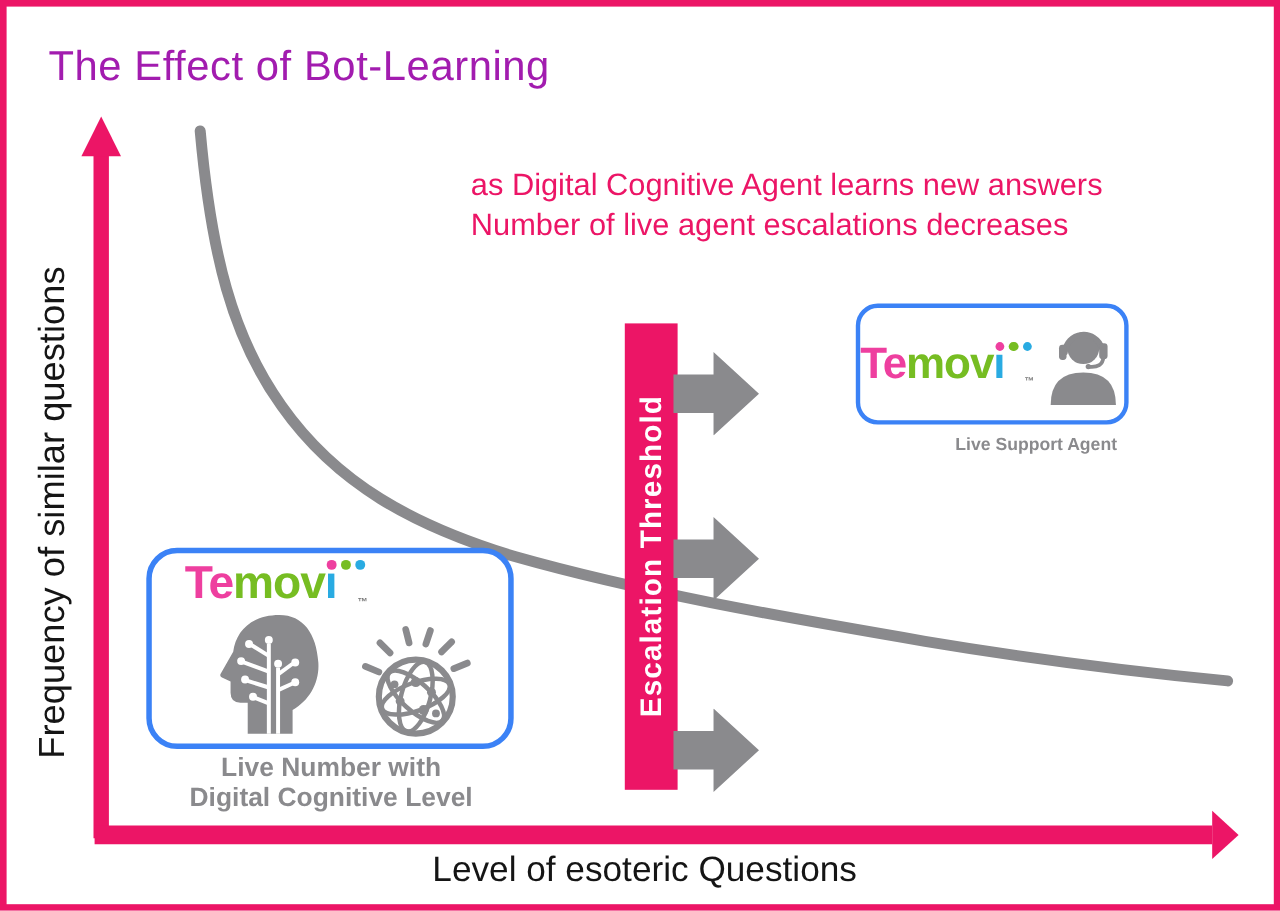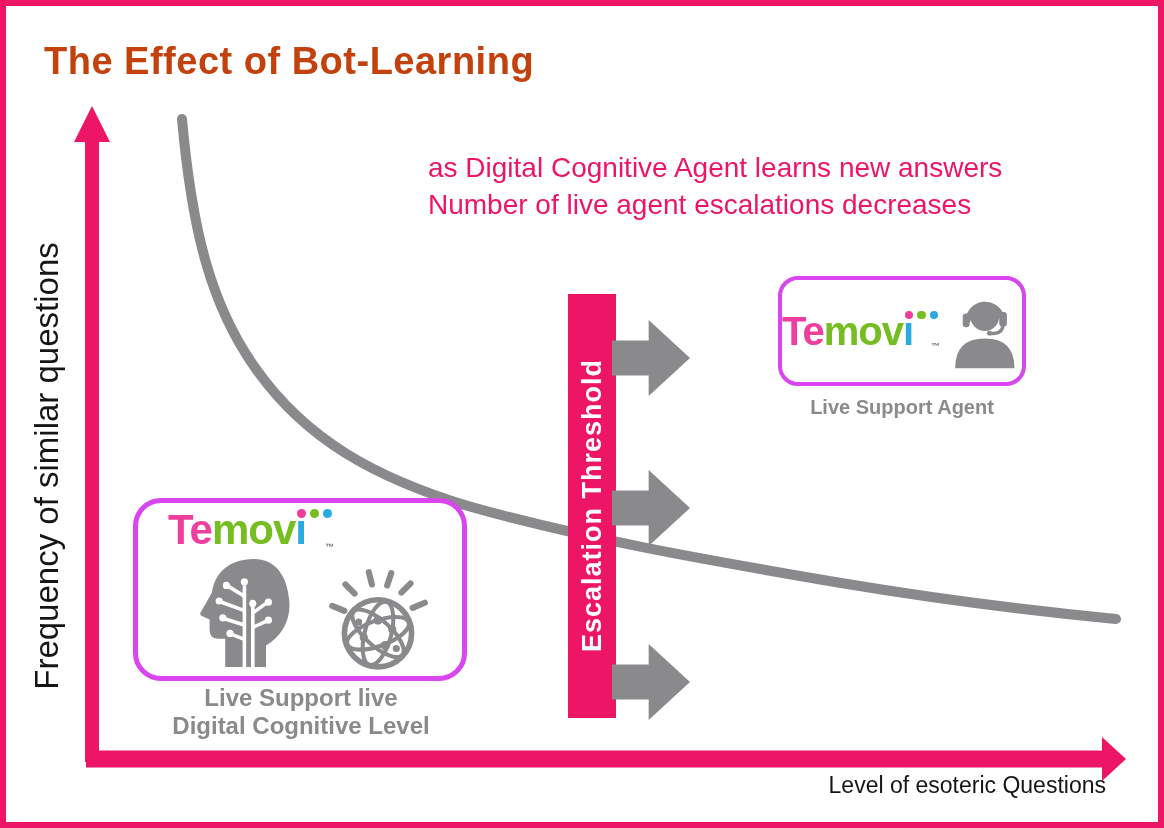--- a/index.html
+++ b/index.html
@@ -2,58 +2,58 @@
 <html><head>
 <meta charset="utf-8">
 <style>
   html,body{margin:0;padding:0;background:#fff;}
   .canvas{
     position:relative;width:1164px;height:828px;box-sizing:border-box;
     border:6px solid #ec1566;background:#fff;overflow:hidden;
     font-family:"Liberation Sans",sans-serif;
   }
   .title{
-    position:absolute;left:38px;top:34px;font-size:38px;font-weight:bold;
-    color:#c2410c;letter-spacing:0.5px;
+    position:absolute;left:38px;top:34px;font-size:38px;font-weight:normal;
+    color:#a21caf;letter-spacing:0.5px;
   }
   svg.plot{position:absolute;left:0;top:0;width:1164px;height:828px;}
   .ylabel{
     position:absolute;left:-276px;top:438px;width:640px;height:44px;
     text-align:center;font-size:33px;color:#151515;
     transform:rotate(-90deg);transform-origin:center;white-space:nowrap;
   }
   .xlabel{
-    position:absolute;left:60px;top:766px;width:1040px;text-align:right;
-    font-size:23px;color:#151515;white-space:nowrap;
+    position:absolute;left:60px;top:766px;width:1040px;text-align:center;
+    font-size:32px;color:#151515;white-space:nowrap;
   }
   .annotation{
     position:absolute;left:422px;top:143px;font-size:28px;line-height:37px;
     color:#ec1566;white-space:nowrap;
   }
   .threshold-bar{
     position:absolute;left:562px;top:288px;width:48px;height:424px;
     background:#ec1566;display:flex;align-items:center;justify-content:center;
   }
   .threshold-bar span{
     writing-mode:vertical-rl;transform:rotate(180deg);
     color:#fff;font-size:27px;font-weight:bold;letter-spacing:1px;white-space:nowrap;
   }
   .arrow{
     position:absolute;left:606px;width:78px;height:76px;background:#8a8a8d;
     clip-path:polygon(0 27%,47% 27%,47% 0,100% 50%,47% 100%,47% 73%,0 73%);
   }
   .arrow.a1{top:314px}.arrow.a2{top:464px}.arrow.a3{top:638px}
-  .box{position:absolute;background:#fff;border:5px solid #d946ef;border-radius:28px;box-sizing:border-box;}
+  .box{position:absolute;background:#fff;border:5px solid #3b82f6;border-radius:28px;box-sizing:border-box;}
   .box-agent{
     left:772px;top:270px;width:248px;height:110px;border-width:4px;border-radius:20px;
     display:flex;align-items:center;justify-content:center;gap:4px;
   }
   .box-dca{left:127px;top:492px;width:334px;height:183px;}
   .caption{position:absolute;color:#8a8a8d;font-weight:bold;text-align:center;}
-  .cap-agent{left:772px;width:248px;top:390px;font-size:20px;}
+  .cap-agent{left:812px;width:248px;top:390px;font-size:16px;}
   .cap-dca{left:110px;width:370px;top:678px;font-size:24px;line-height:28px;}
   
   .temovi{
     position:relative;display:inline-block;font-weight:bold;letter-spacing:-1px;
     padding-right:.72em;line-height:1.1;white-space:nowrap;
   }
   .lg-te{color:#ee3f9f}.lg-mov{color:#76bd22}.lg-i{color:#29abe2}
   .temovi .dots{position:absolute;top:.05em;right:.1em;display:flex;gap:.1em;}
   .temovi .dot{width:.21em;height:.21em;border-radius:50%;display:inline-block;}
   .temovi .d1{background:#ee3f9f}.temovi .d2{background:#76bd22}.temovi .d3{background:#29abe2}
@@ -175,17 +175,17 @@
         <circle cx="55" cy="60" r="4.5"></circle>
           <circle cx="69" cy="69" r="4"></circle>
           <circle cx="41" cy="77" r="4"></circle>
         <circle cx="62" cy="85" r="4.5"></circle>
           <circle cx="36" cy="62" r="3.5"></circle>
           <circle cx="73" cy="88" r="3.5"></circle>
       </g>
     </svg>
   </div>
   <div class="caption cap-dca">
-    <div>Live Support live</div>
+    <div>Live Number with</div>
     <div>Digital Cognitive Level</div>
   </div>
 
 </div>
 
 </body></html>

